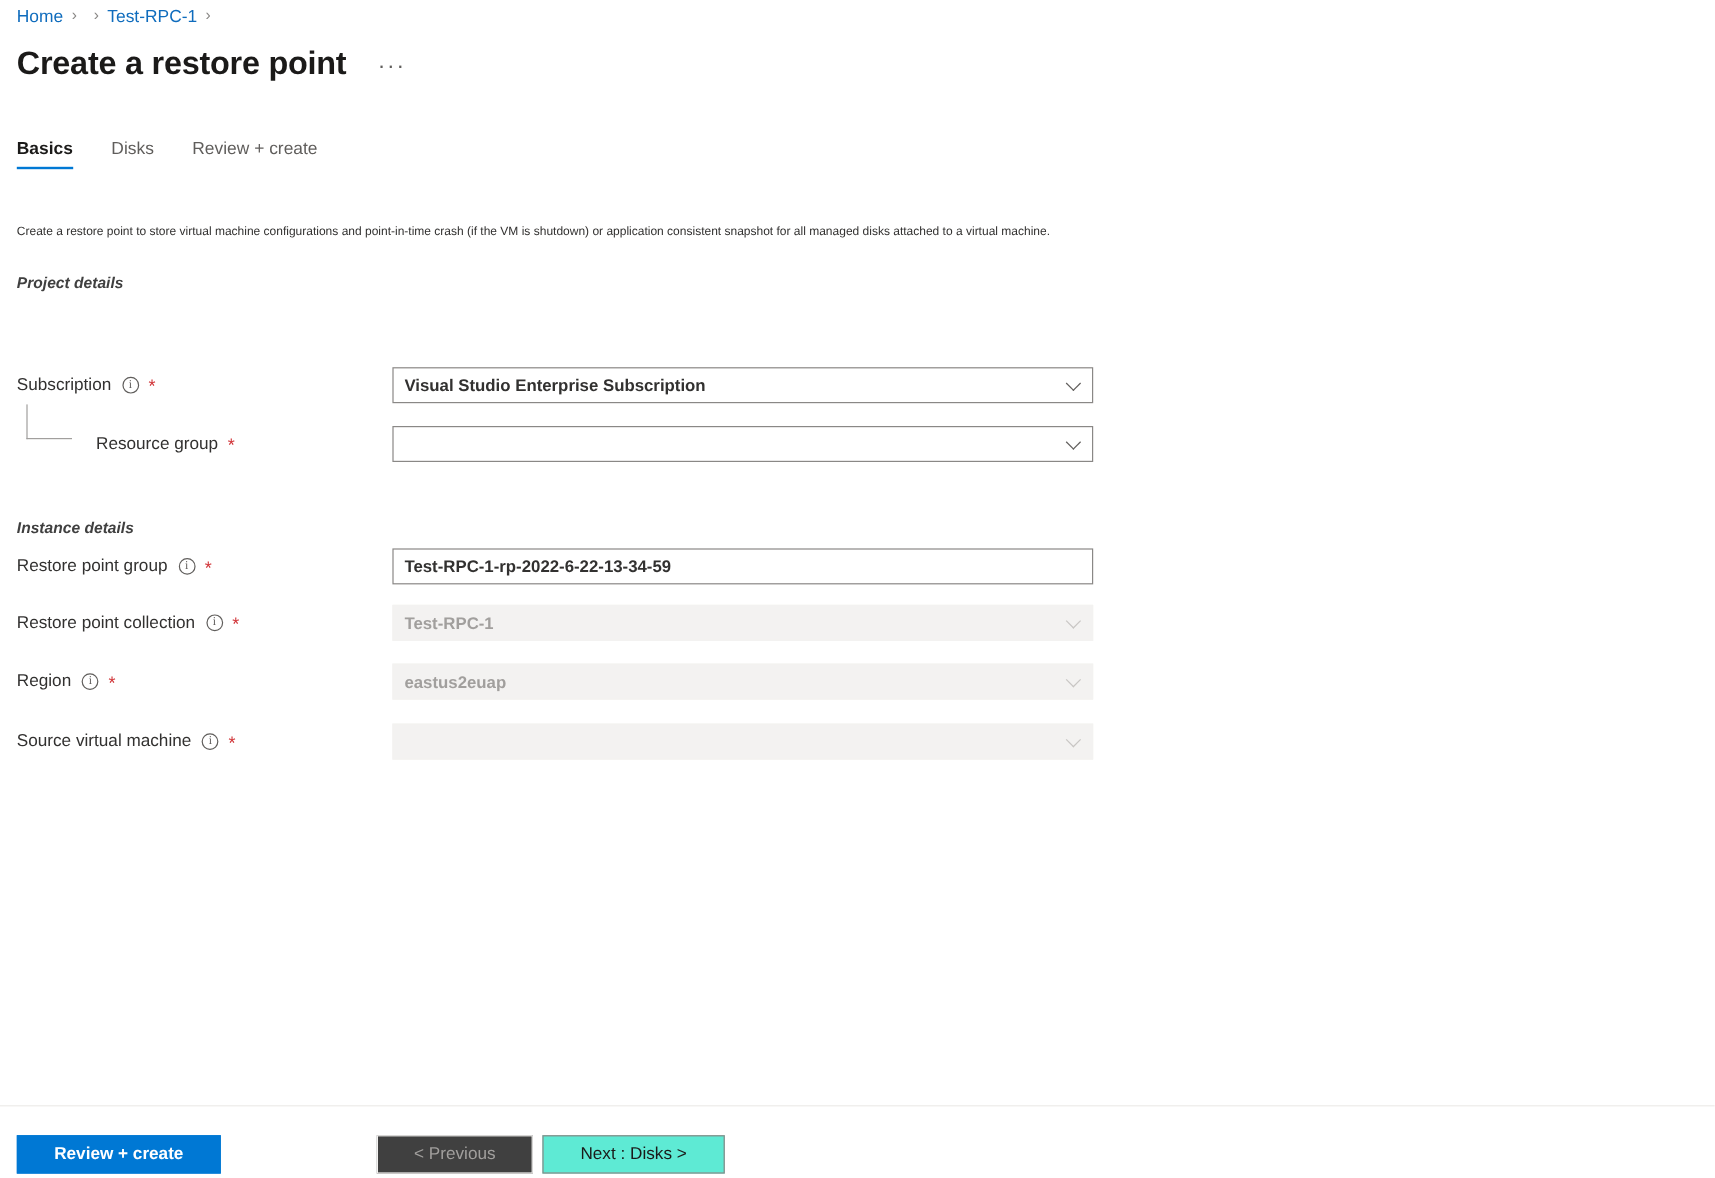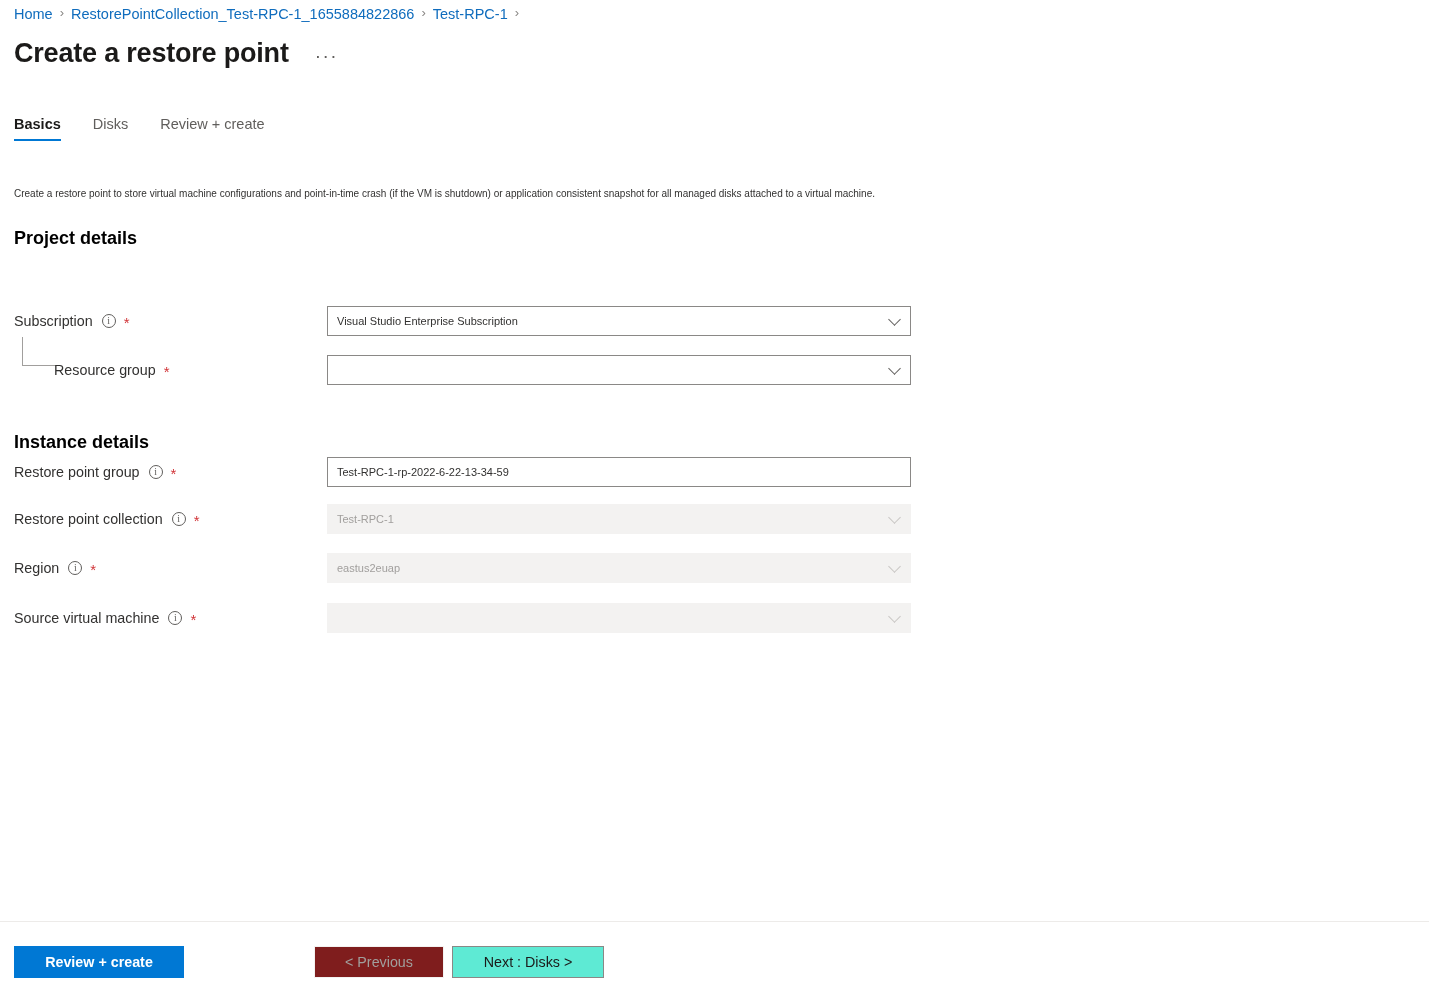--- a/index.html
+++ b/index.html
@@ -59,37 +59,37 @@
   }
 
   
   .intro {
     position: absolute; left: 14px; top: 184px;
     font-size: 10px; color: #323130; line-height: 20px;
     white-space: nowrap;
   }
   .section-head {
     position: absolute; left: 14px;
-    font-size: 18px; font-weight: 700; color: #000000;
+    font-size: 13px; font-weight: 700; color: #404040; font-style: italic;
   }
   .section-head.project { top: 228px; }
   .section-head.instance { top: 432px; }
   .section-sub {
     position: absolute; left: 14px; top: 278px;
     font-size: 14.2px; color: #323130; white-space: nowrap;
   }
 
   
   .row { position: absolute; left: 0; height: 30px; }
   .label {
     position: absolute; left: 14px; top: 0;
     display: flex; align-items: center; height: 30px;
     font-size: 14.3px; color: #323130; white-space: nowrap;
   }
-  .label.indent { left: 54px; }
+  .label.indent { left: 80px; }
   .info-icon {
     display: inline-flex; align-items: center; justify-content: center;
     width: 14px; height: 14px; border: 1px solid #605e5c;
     border-radius: 50%; margin-left: 9px;
     font-size: 10px; line-height: 1; color: #605e5c;
     font-family: "Liberation Serif", serif;
     cursor: pointer; flex: none;
   }
   .req {
     color: #d13438; margin-left: 8px; font-size: 15px;
@@ -99,22 +99,22 @@
   
   .control {
     position: absolute; left: 327px;
     height: 30px; width: 584px;
     border: 1px solid #8a8886; background: #ffffff;
     display: flex; align-items: center;
   }
   .control.combo { padding: 0 30px 0 9px; }
   .control.text  { padding: 0 9px; }
   .control .val {
-    font-size: 11px; color: #323130;
-    overflow: hidden; text-overflow: ellipsis; white-space: nowrap;
+    font-size: 14px; color: #323130;
+    overflow: hidden; text-overflow: ellipsis; white-space: nowrap; font-weight: bold;
   }
   .control.disabled {
     background: #f3f2f1; border-color: #f3f2f1;
   }
   .control.disabled .val { color: #a19f9d; }
   .chev {
     position: absolute; right: 11px; top: 50%;
     width: 9px; height: 9px; margin-top: -6px;
     border-right: 1.4px solid #605e5c;
     border-bottom: 1.4px solid #605e5c;
@@ -146,37 +146,36 @@
     display: flex; align-items: center; justify-content: center;
     font-size: 14.3px; cursor: pointer; white-space: nowrap;
   }
   .btn-primary {
     left: 14px; width: 170px;
     background: #0078d4; color: #ffffff; border: 1px solid #0078d4;
     font-weight: 600;
   }
   .btn-disabled {
     left: 314px; width: 130px;
-    background: #7f1d1d; color: #a19f9d; border: 1px solid #f3f2f1;
+    background: #404040; color: #a19f9d; border: 1px solid #f3f2f1;
     cursor: default;
   }
   .btn-default {
     left: 452px; width: 152px;
     background: #5eead4; color: #1b1a19; border: 1px solid #8a8886;
   }
 </style>
 </head>
 <body>
 
 <div class="page">
 
   <nav class="breadcrumb">
     <span class="crumb-link">Home</span>
     <span class="crumb-sep">›</span>
-    <span class="crumb-link">RestorePointCollection_Test-RPC-1_1655884822866</span>
     <span class="crumb-sep">›</span>
     <span class="crumb-link">Test-RPC-1</span>
     <span class="crumb-sep">›</span>
   </nav>
 
   <div class="title-row">
     <span class="page-title">Create a restore point</span>
     <span class="title-ellipsis">···</span>
   </div>
 

